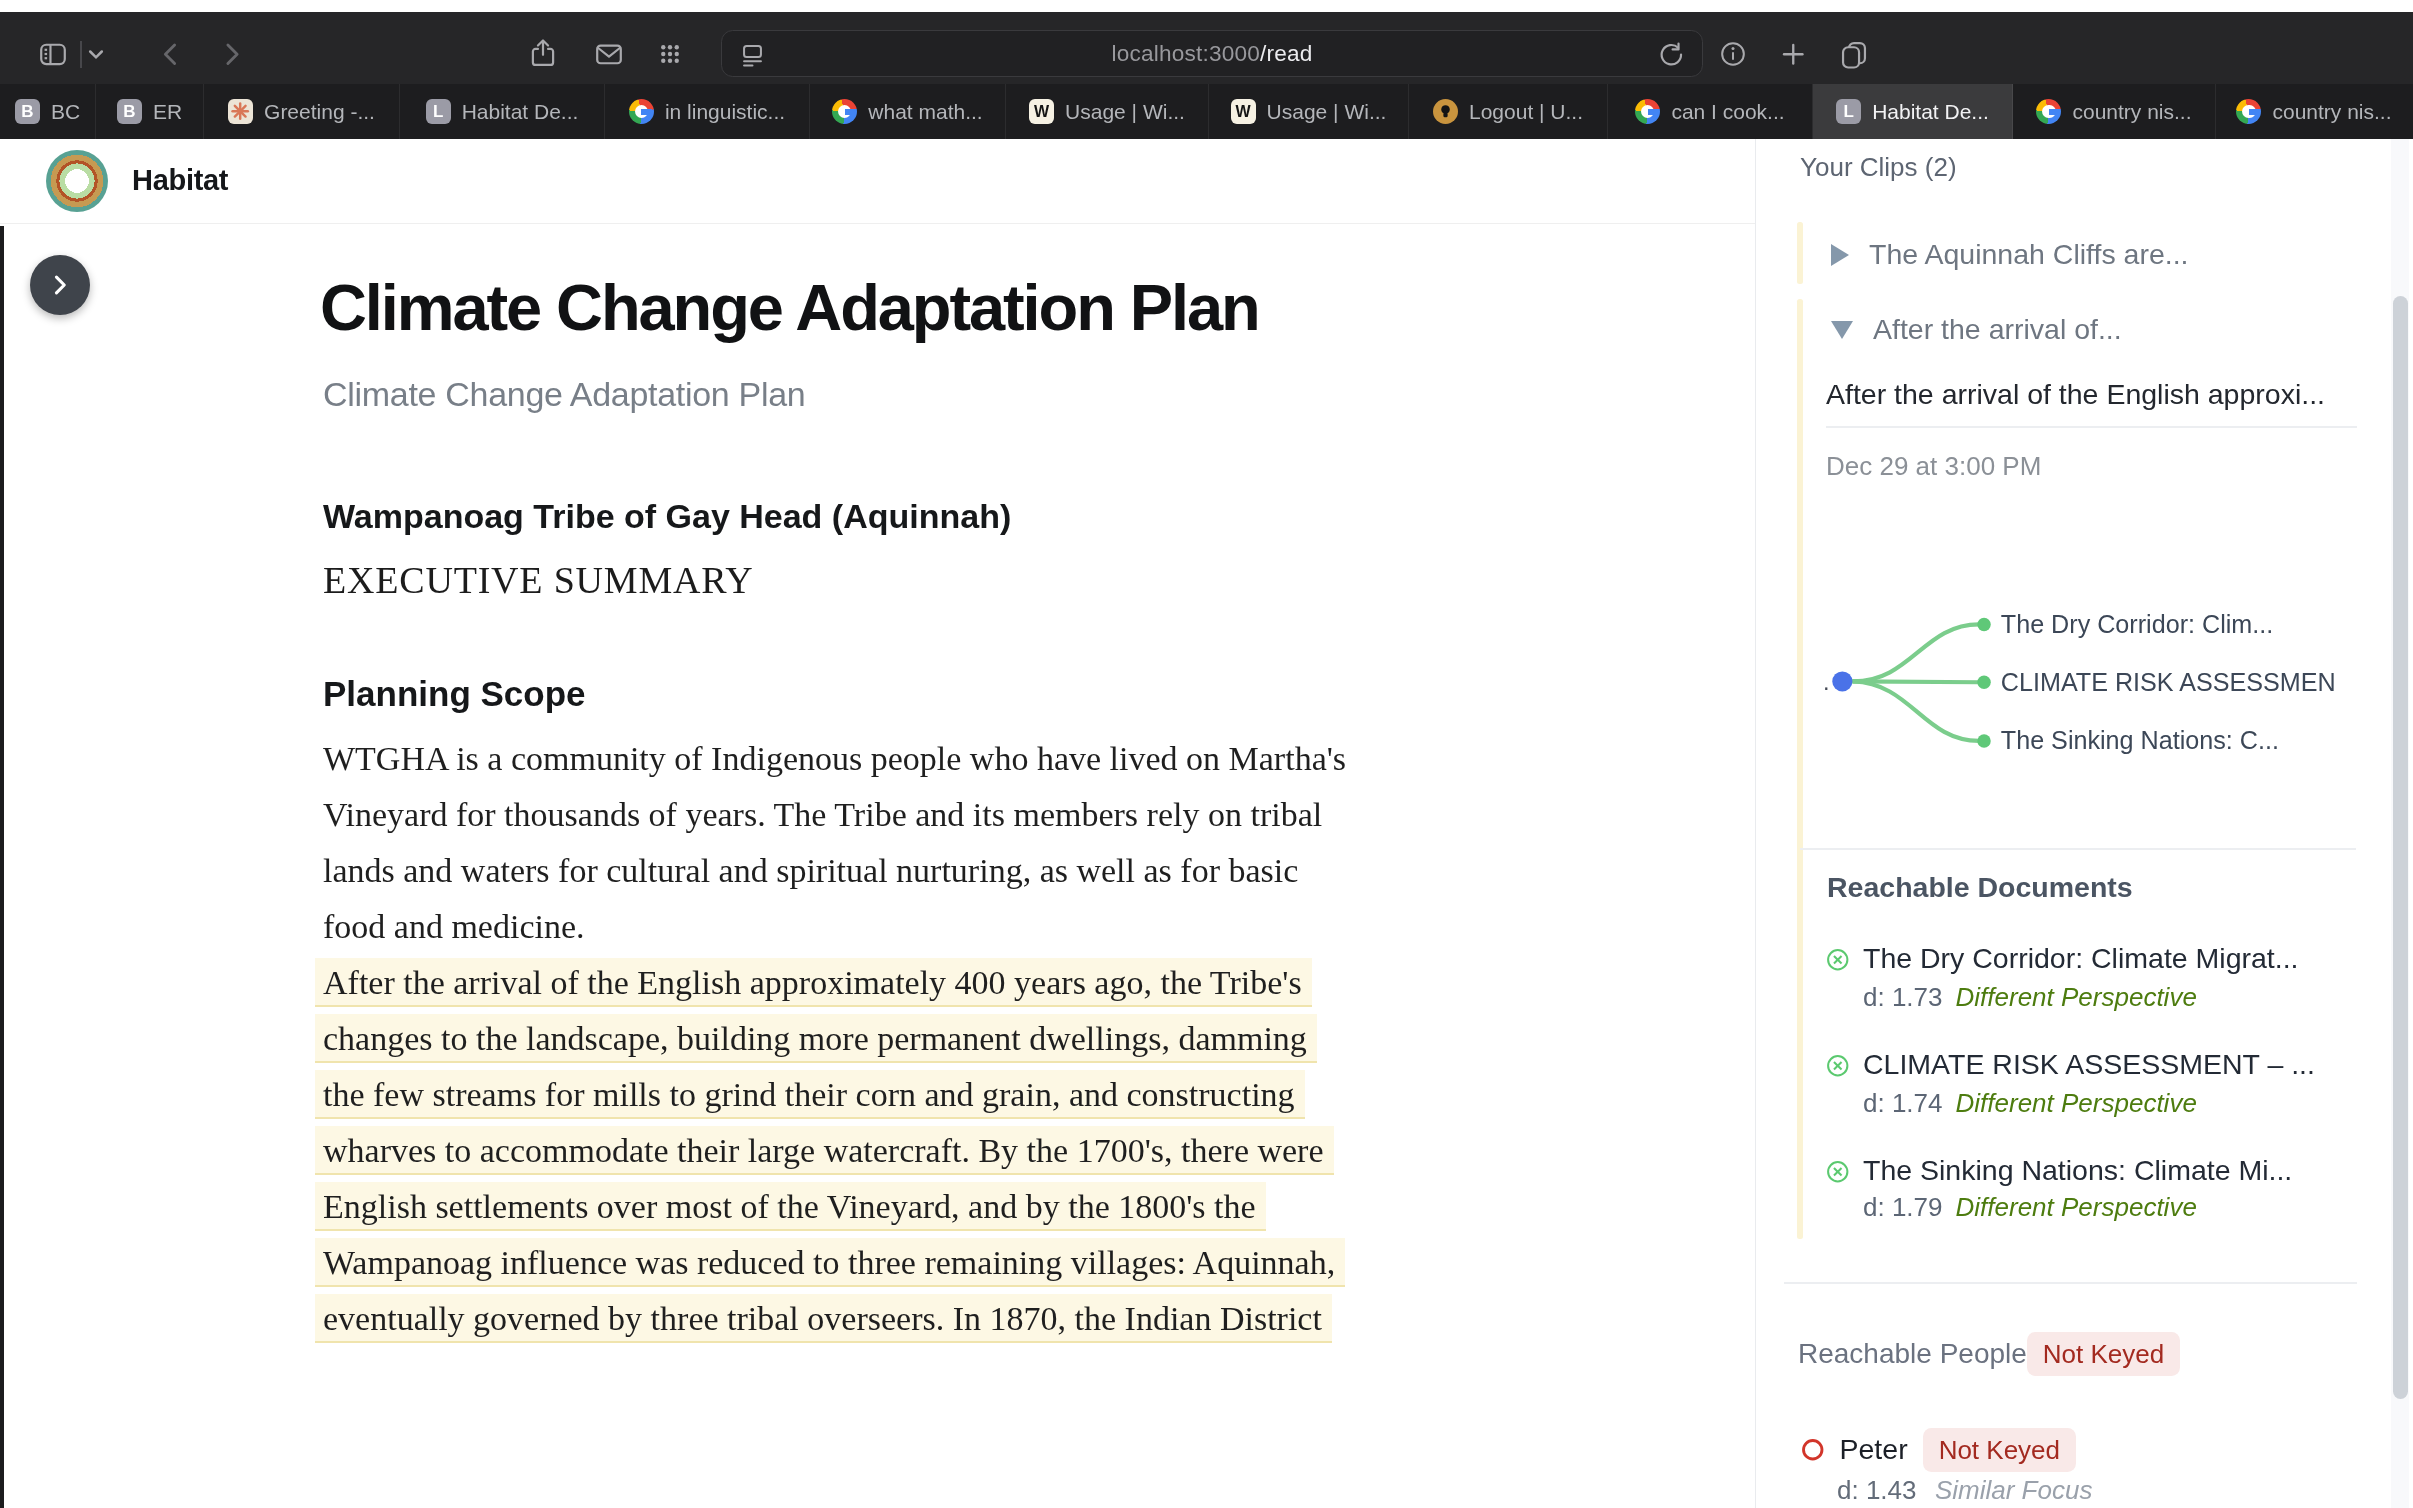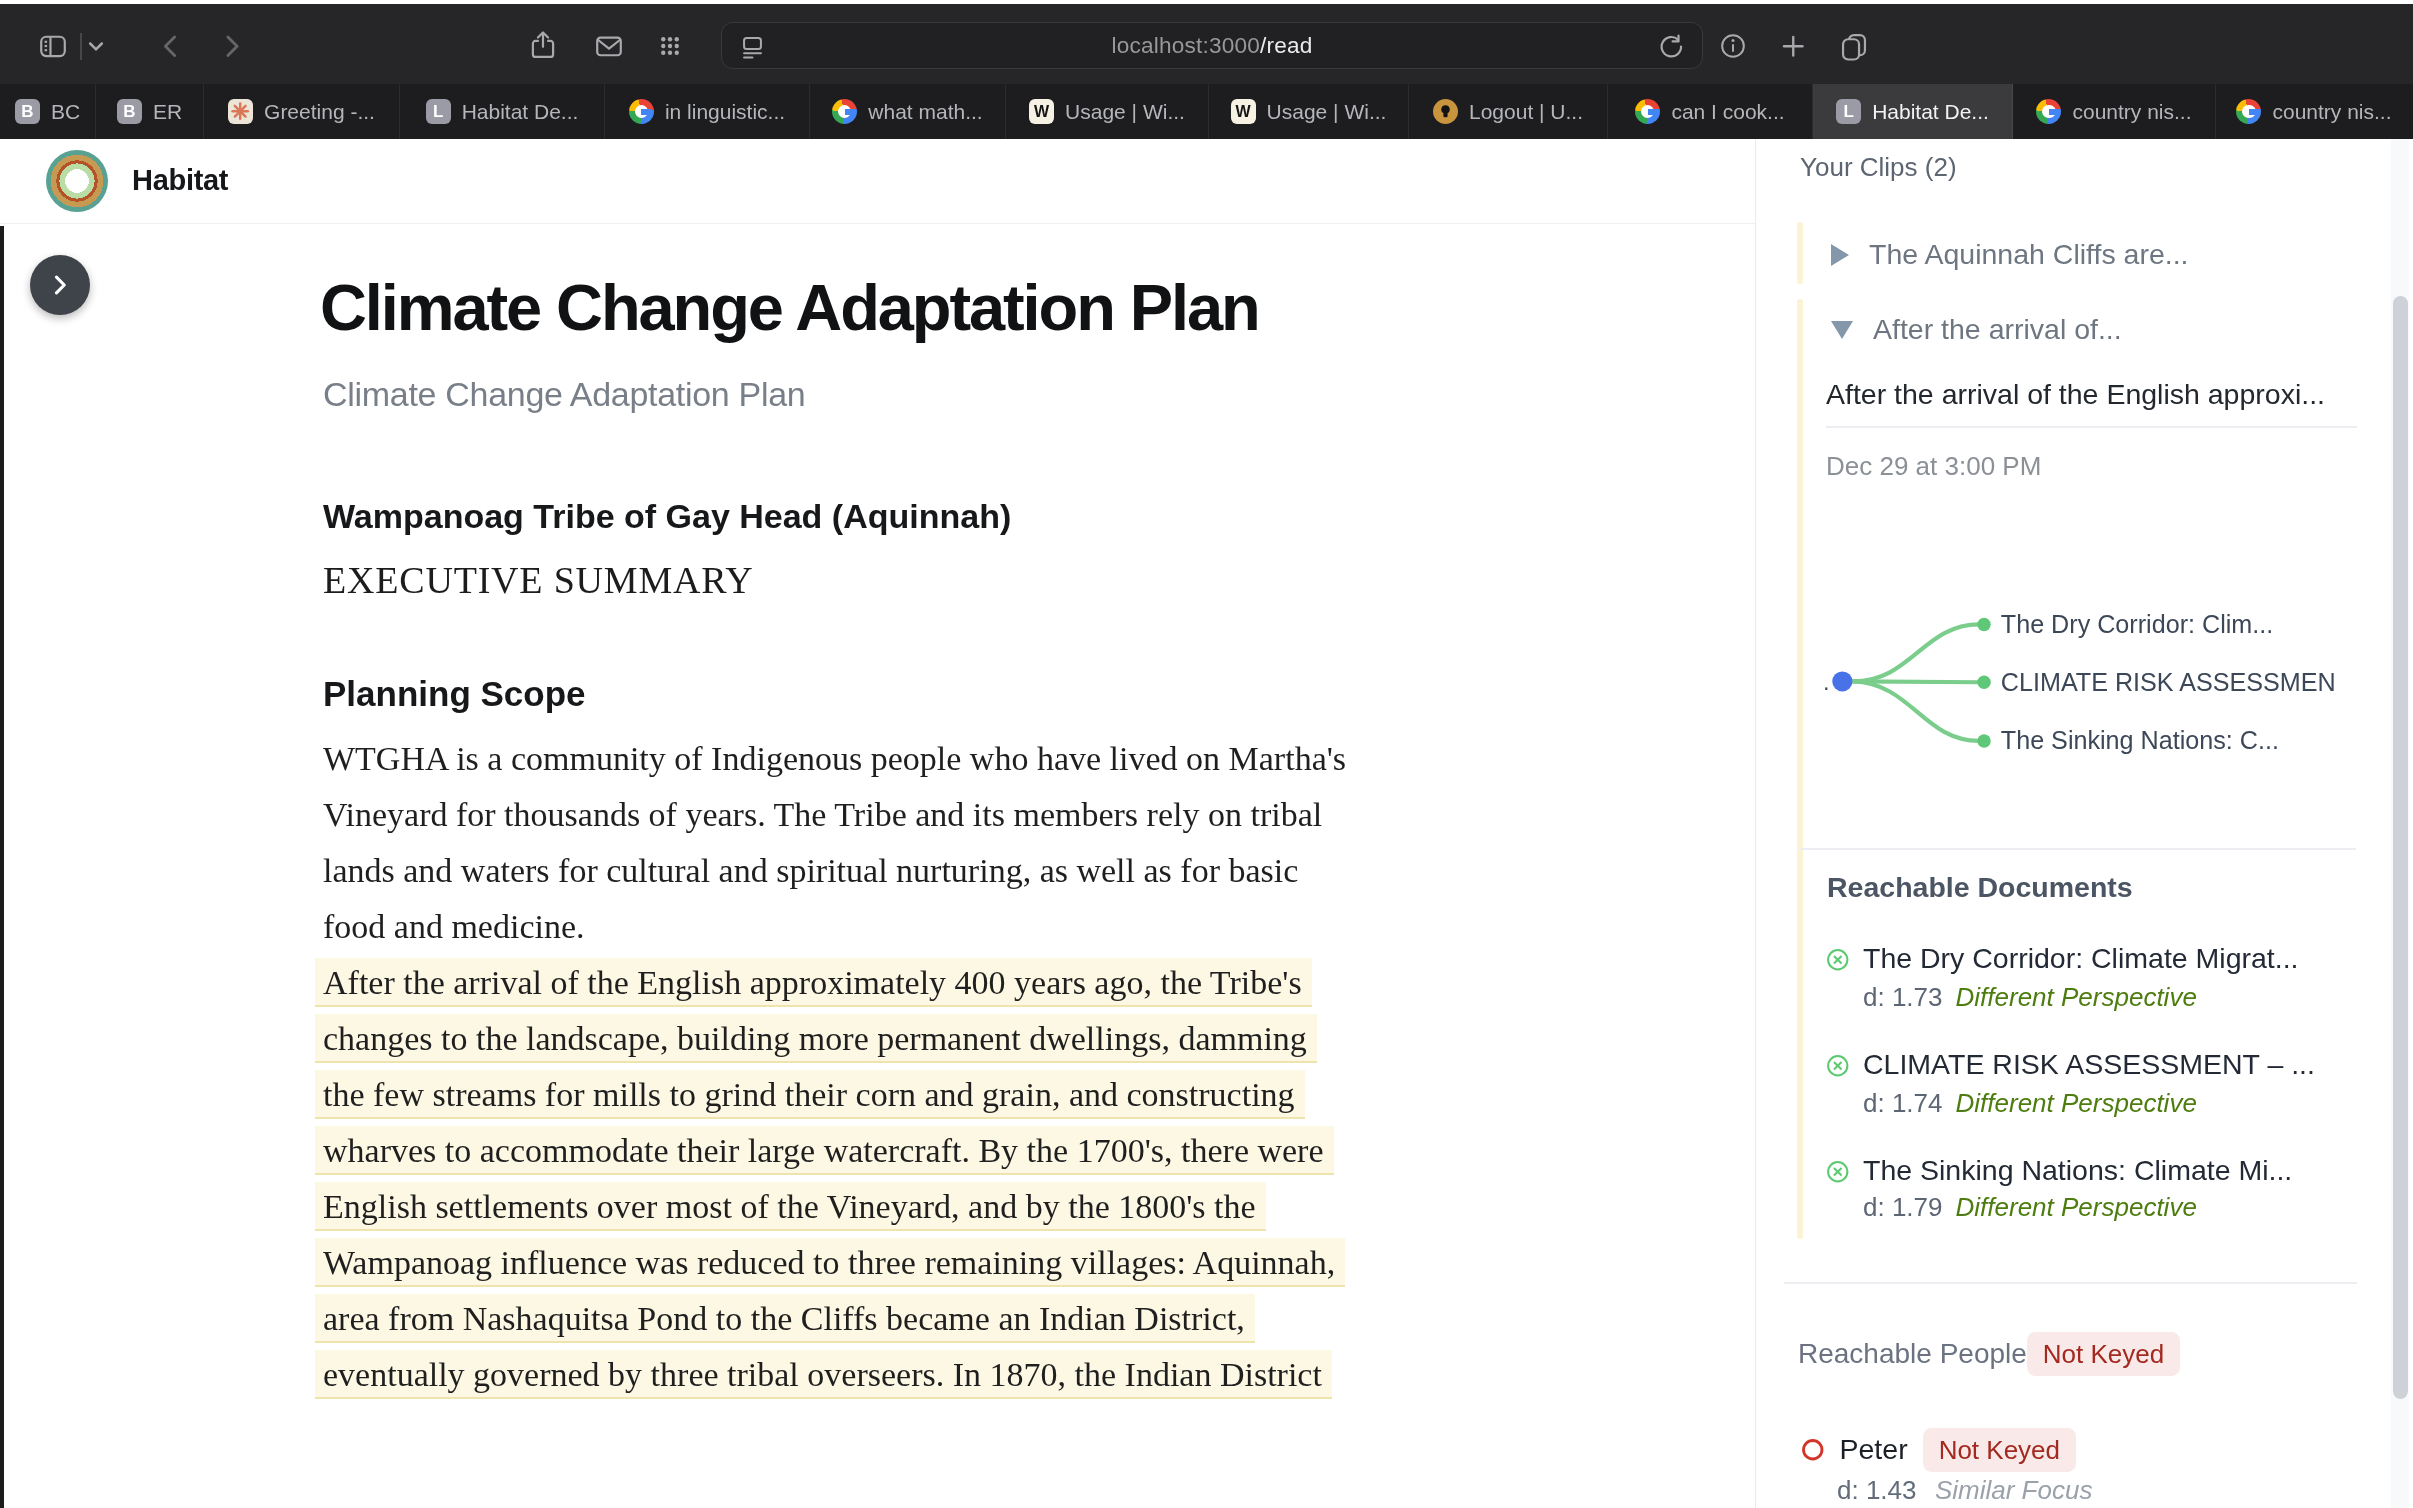--- a/index.html
+++ b/index.html
@@ -1,21 +1,21 @@
 <!DOCTYPE html>
 <html style="font-size:13.4px"><head>
 <meta charset="utf-8">
 <style>
   * { margin:0; padding:0; box-sizing:border-box; }
   html,body { width:2413px; height:1508px; overflow:hidden; background:#fff;
               font-family:"Liberation Sans", sans-serif; }
   .screen { position:relative; width:2413px; height:1508px; }
 
   
-  .toolbar { position:absolute; left:0; top:4px; width:2413px; height:84px; background:#262628; }
+  .toolbar { position:absolute; left:0; top:12px; width:2413px; height:84px; background:#262628; }
   .tb-icon { position:absolute; top:26px; width:32px; height:32px; display:flex; align-items:center; justify-content:center; }
   .tb-sep { position:absolute; left:80px; top:28.5px; width:1.7px; height:27px; background:#47474b; }
   .urlbar { position:absolute; left:721px; top:18.4px; width:982px; height:47px; background:#212123;
             border:0.8px solid #3a3a3d; border-radius:11.7px; display:flex; align-items:center; justify-content:center; }
   .url-text { font-size:22.6px; color:#98989c; letter-spacing:0.2px; }
   .url-text .path { color:#ececef; }
   .url-reader { position:absolute; left:17px; top:10px; }
   .url-reload { position:absolute; right:18.4px; top:10px; }
 
   
@@ -294,21 +294,20 @@
       <div>food and medicine.</div>
     </div>
 
     <div class="doc-hl">
       <div class="hl-line"><mark>After the arrival of the English approximately 400 years ago, the Tribe's</mark></div>
       <div class="hl-line"><mark>changes to the landscape, building more permanent dwellings, damming</mark></div>
       <div class="hl-line"><mark>the few streams for mills to grind their corn and grain, and constructing</mark></div>
       <div class="hl-line"><mark>wharves to accommodate their large watercraft. By the 1700's, there were</mark></div>
       <div class="hl-line"><mark>English settlements over most of the Vineyard, and by the 1800's the</mark></div>
       <div class="hl-line"><mark>Wampanoag influence was reduced to three remaining villages: Aquinnah,</mark></div>
-      <div class="hl-line"><mark>area from Nashaquitsa Pond to the Cliffs became an Indian District,</mark></div>
       <div class="hl-line"><mark>eventually governed by three tribal overseers. In 1870, the Indian District</mark></div>
     </div>
 
     <aside class="sidebar">
       <div class="sb-title">Your Clips (2)</div>
 
       <div class="clip-strip strip-1"></div>
       <div class="clip-row clip-row-1">
         <span class="tri-right"></span>
         <span class="clip-title">The Aquinnah Cliffs are...</span>

